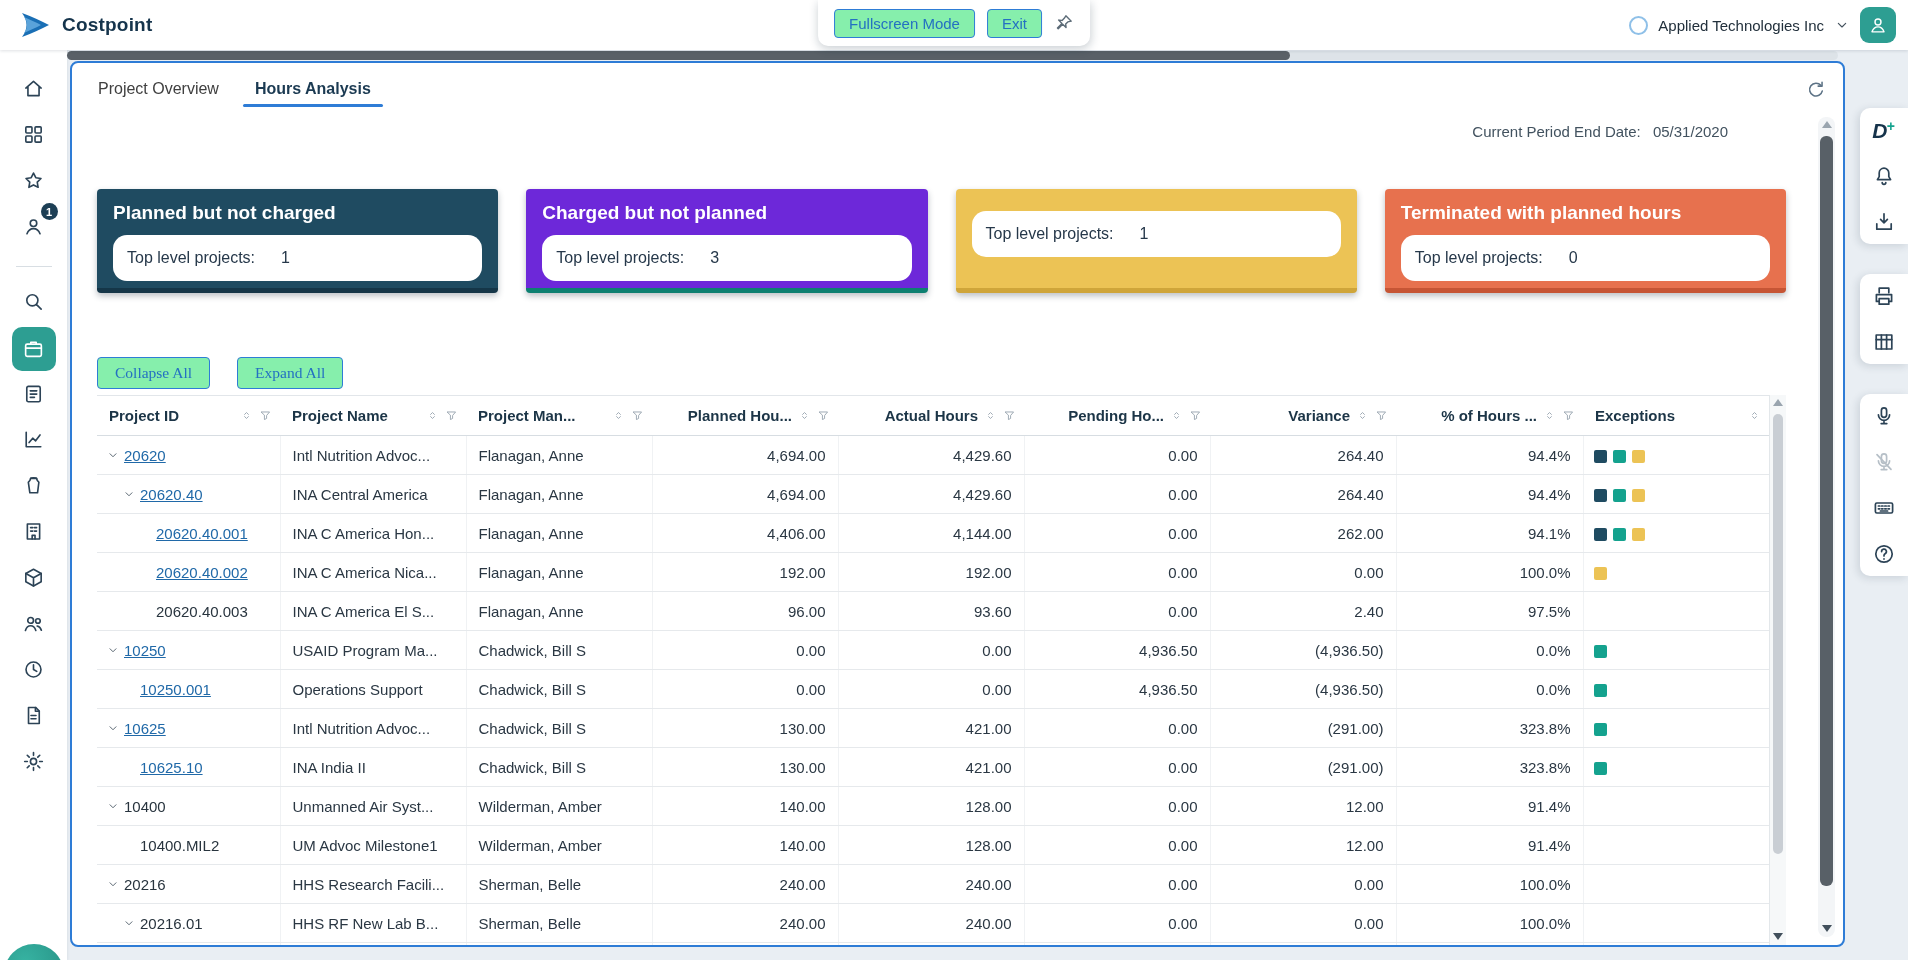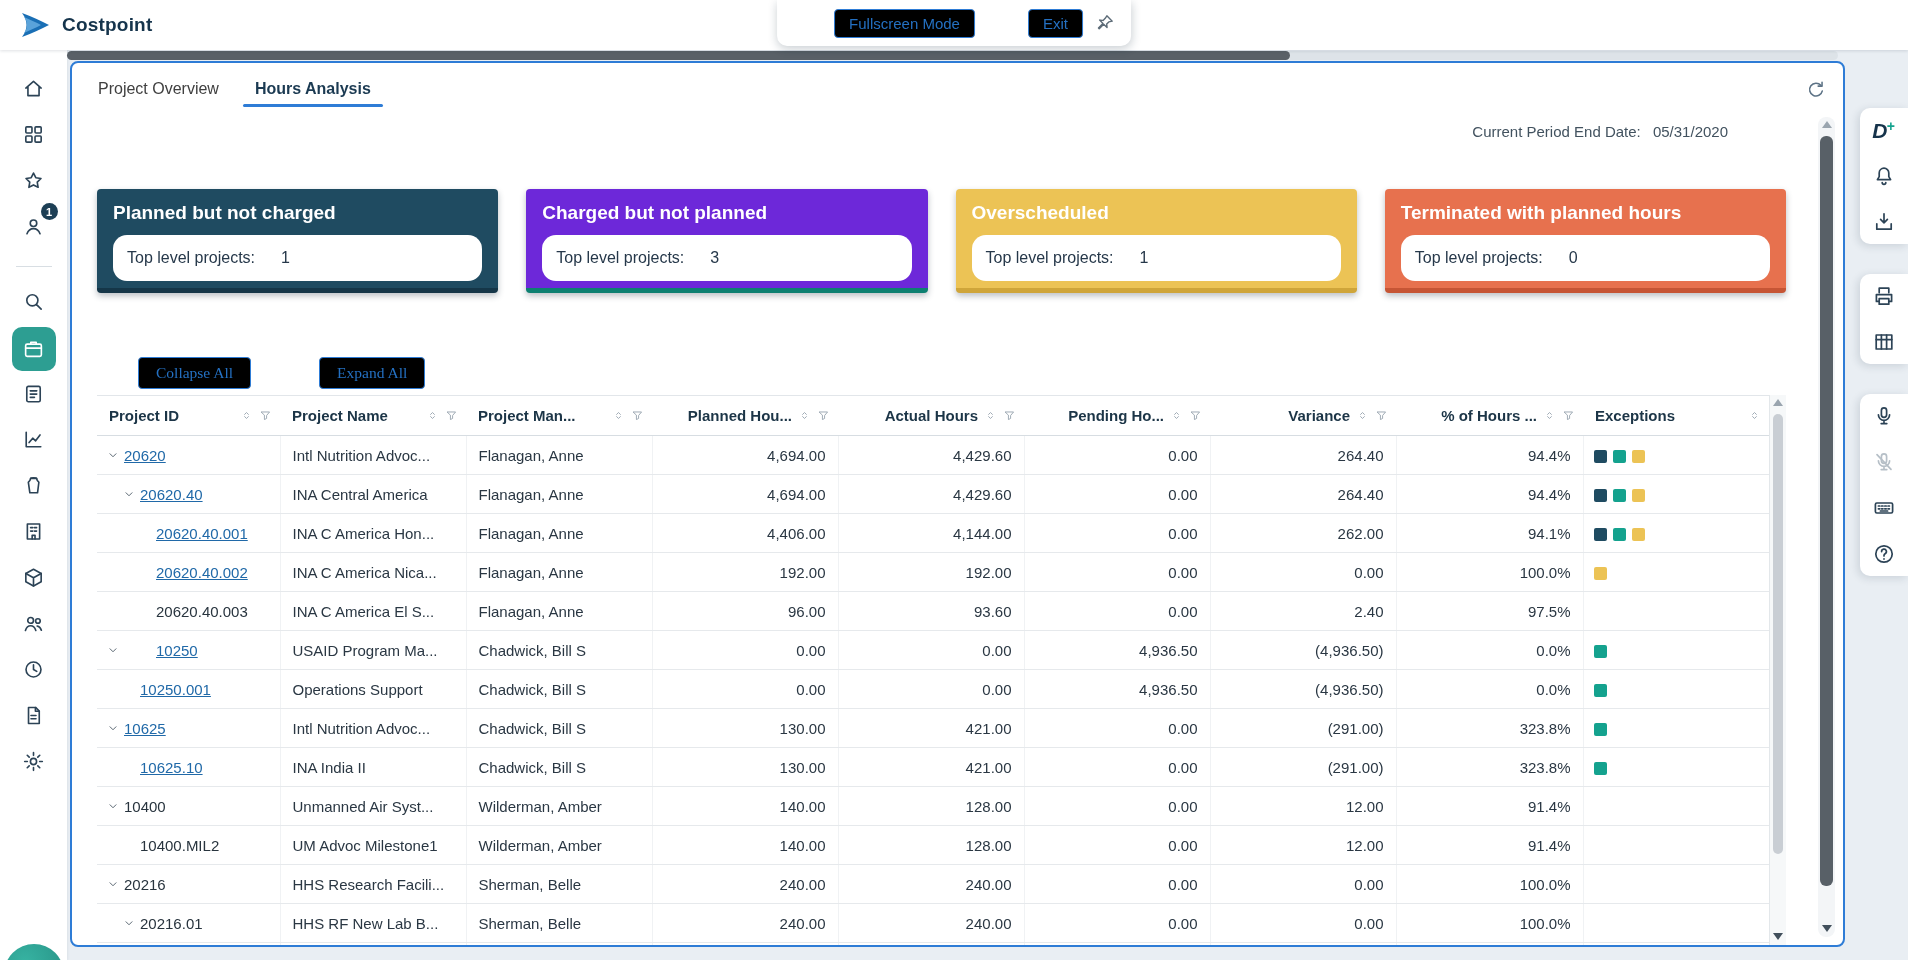--- a/index.html
+++ b/index.html
@@ -9,22 +9,22 @@
   .icn svg{width:100%;height:100%;fill:none;stroke:currentColor;stroke-width:1.7;stroke-linecap:round;stroke-linejoin:round;}
 
   
   .app-header{position:absolute;top:0;left:0;width:100%;height:50px;background:#fff;z-index:30;
               display:flex;align-items:center;box-shadow:0 1px 3px rgba(25,45,65,.14);}
   .brand{display:flex;align-items:center;gap:10px;margin-left:20px;}
   .brand-name{font-size:19px;font-weight:700;color:#15344c;letter-spacing:.2px;}
   .center-toolbar{position:absolute;left:50%;top:0;transform:translateX(-50%);height:46px;z-index:40;
                   background:#fff;display:flex;align-items:center;gap:12px;padding:0 16px;
                   border-radius:0 0 10px 10px;box-shadow:0 3px 10px rgba(20,40,60,.22);}
-  .btn-outline{border:1px solid #2e7cd6;color:#2470c2;background:#000000;border-radius:4px;
-               padding:5px 14px;font-size:15px;font-family:inherit;cursor:pointer;white-space:nowrap;margin-left:41px;}
+  .btn-outline{border:1px solid #2e7cd6;color:#2470c2;background:#86efac;border-radius:4px;
+               padding:5px 14px;font-size:15px;font-family:inherit;cursor:pointer;white-space:nowrap;}
   .pin{width:20px;height:20px;color:#5c6b77;cursor:pointer;}
   .header-right{margin-left:auto;display:flex;align-items:center;gap:10px;margin-right:12px;}
   .status-ring{width:15px;height:15px;border:2px solid #8fc0e8;border-radius:50%;}
   .company-name{font-size:15px;color:#22303c;}
   .company-chev{width:16px;height:16px;color:#44525e;cursor:pointer;}
   .avatar{width:36px;height:36px;border-radius:9px;background:#2d9e92;display:flex;align-items:center;
           justify-content:center;color:#fff;cursor:pointer;}
   .avatar .icn{width:20px;height:20px;}
 
   
@@ -125,20 +125,37 @@
   <div class="center-toolbar">
     <button class="btn-outline">Fullscreen Mode</button>
     <button class="btn-outline">Exit</button>
     <span class="icn pin">
       <svg viewBox="0 0 24 24">
           <path d="M14.2 3.4 20.6 9.8l-4.1.9-2.5 2.5.4 4.2-4-4L5 18.8l-.9-.9 5.4-5.4-4-4 4.2.4 2.5-2.5z"></path>
         </svg>
     </span>
   </div>
 
+  <div class="header-right">
+    <span class="status-ring"></span>
+    <span class="company-name">Applied Technologies Inc</span>
+    <span class="icn company-chev">
+      <svg viewBox="0 0 24 24">
+          <path d="M6.5 9.5 12 15l5.5-5.5"></path>
+        </svg>
+    </span>
+    <span class="avatar">
+      <span class="icn">
+        <svg viewBox="0 0 24 24">
+            <circle cx="12" cy="8.4" r="3.6"></circle>
+            <path d="M4.8 20.2c1.4-4 4-6 7.2-6s5.8 2 7.2 6z"></path>
+          </svg>
+      </span>
+    </span>
+  </div>
 </header>
 
 <div class="hscroll">
   <div class="hscroll-thumb"></div>
 </div>
 
 <nav class="left-rail" id="left-rail">
     <div class="rail-item">
       <span class="icn">
         <svg viewBox="0 0 24 24">
@@ -292,21 +309,20 @@
         </div>
       </div>
       <div class="card" style="background: #6d28d9; border-bottom: 5px solid rgb(13, 128, 113);">
         <div class="card-title">Charged but not planned</div>
         <div class="card-stat">
           <span>Top level projects:</span>
           <span class="val">3</span>
         </div>
       </div>
       <div class="card" style="background: rgb(236, 195, 85); border-bottom: 5px solid rgb(207, 165, 58);">
-        <div class="card-title">Overscheduled</div>
         <div class="card-stat">
           <span>Top level projects:</span>
           <span class="val">1</span>
         </div>
       </div>
       <div class="card" style="background: rgb(231, 113, 78); border-bottom: 5px solid rgb(198, 85, 53);">
         <div class="card-title">Terminated with planned hours</div>
         <div class="card-stat">
           <span>Top level projects:</span>
           <span class="val">0</span>
@@ -557,21 +573,21 @@
             <td>Flanagan, Anne</td>
             <td class="num">96.00</td>
             <td class="num">93.60</td>
             <td class="num">0.00</td>
             <td class="num">2.40</td>
             <td class="num">97.5%</td>
             <td class="cell-exc"></td>
           </tr>
           <tr>
             <td class="idtd">
-              <div class="cell-id" style="padding-left: 10px; gap: 32px;">
+              <div class="cell-id" style="padding-left: 10px;">
                 <span class="icn row-chevron">
                   <svg viewBox="0 0 24 24">
                     <path d="M6 9.5 12 15.5 18 9.5"></path>
                   </svg>
                 </span>
                 <span class="pid link">10250</span>
               </div>
             </td>
             <td>USAID Program Ma...</td>
             <td>Chadwick, Bill S</td>

